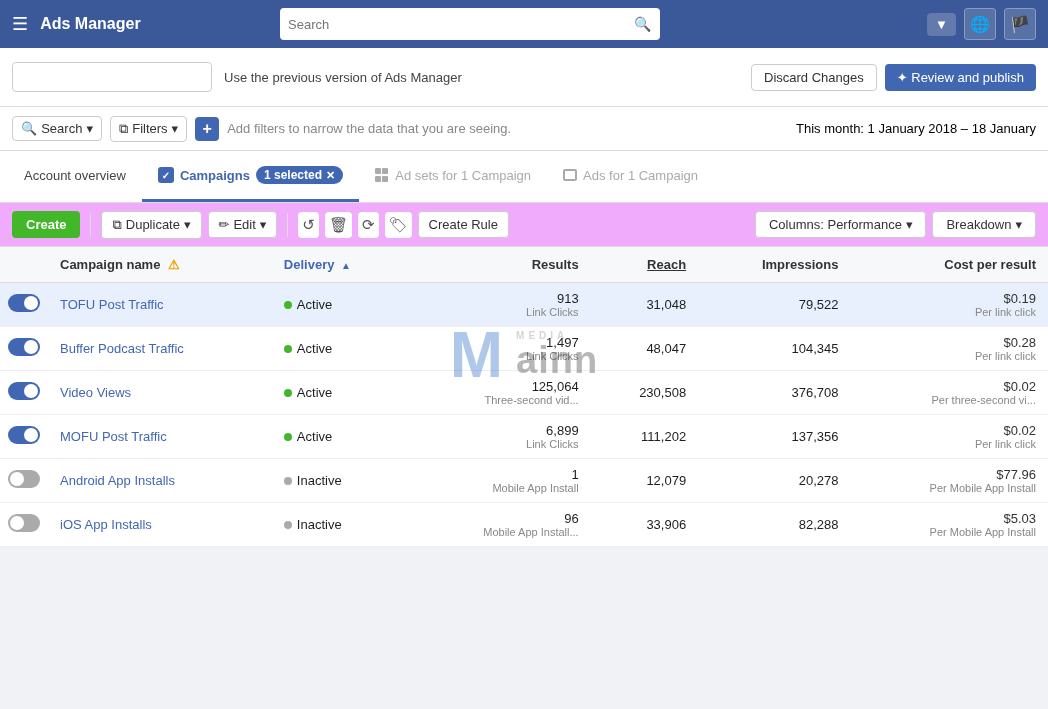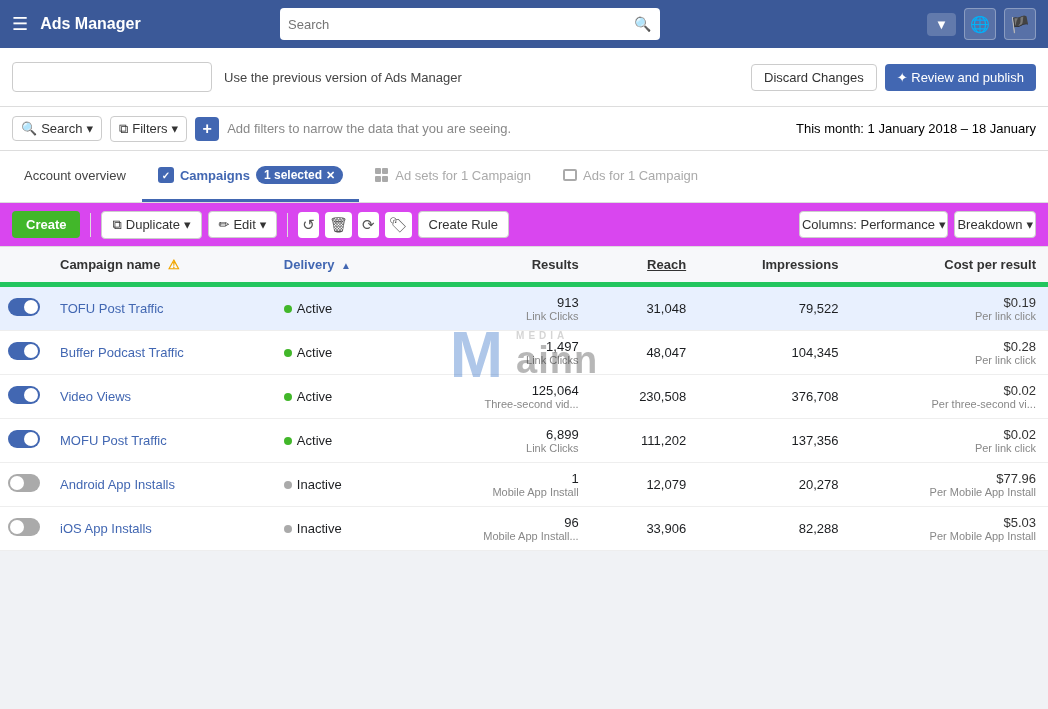--- a/index.html
+++ b/index.html
@@ -215,21 +215,21 @@
       align-items: center;
       gap: 4px;
     }
     .tab-selected-badge .close-x {
       cursor: pointer;
       font-size: 11px;
     }
 
     
     .toolbar {
-      background: #d946ef;
+      background: #f0abfc;
       border-bottom: 1px solid #ddd;
       display: flex;
       align-items: center;
       padding: 0 12px;
       height: 44px;
       gap: 6px;
     }
     .btn-create {
       background: #42b72a;
       color: white;
@@ -272,39 +272,39 @@
       display: flex;
       gap: 6px;
     }
     .toolbar-right-btn {
       display: flex;
       align-items: center;
       gap: 4px;
       background: white;
       border: 1px solid #ccc;
       border-radius: 4px;
-      padding: 5px 2px;
+      padding: 5px 13px;
       cursor: pointer;
       font-size: 13px;
       color: #333;
     }
 
     
     .table-container {
       background: white;
       overflow-x: auto;
     }
     table {
       width: 100%;
       border-collapse: collapse;
       font-size: 13px;
     }
     thead tr {
       background: #f7f8fa;
-      border-bottom: 5px solid #22c55e;
+      border-bottom: 1px solid #22c55e;
     }
     thead th {
       padding: 10px 12px;
       text-align: left;
       font-weight: 600;
       color: #333;
       white-space: nowrap;
       border-bottom: 1px solid #ddd;
     }
     thead th.sortable {

